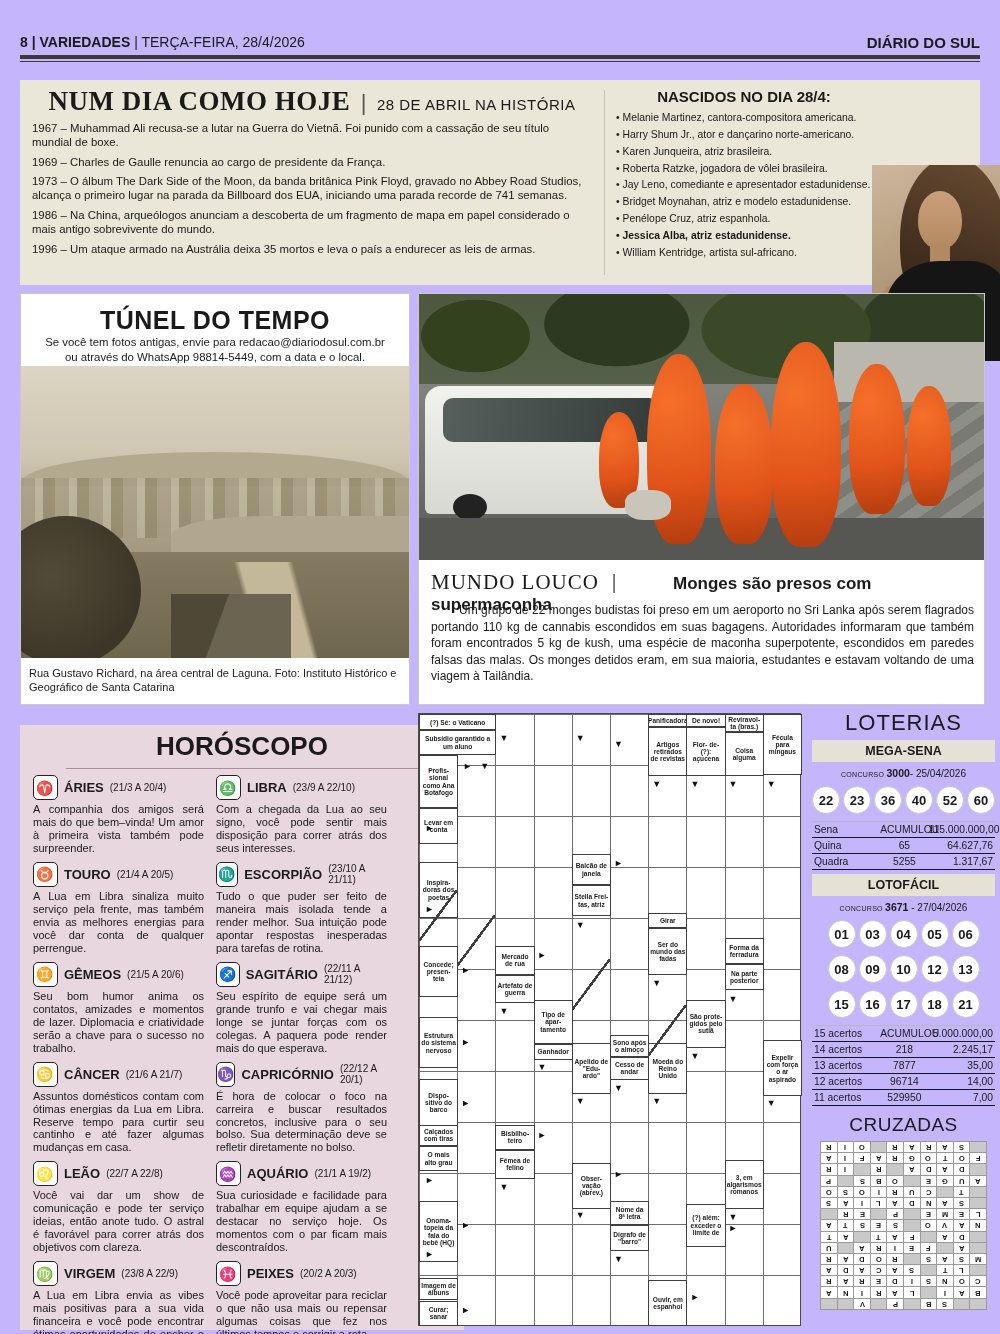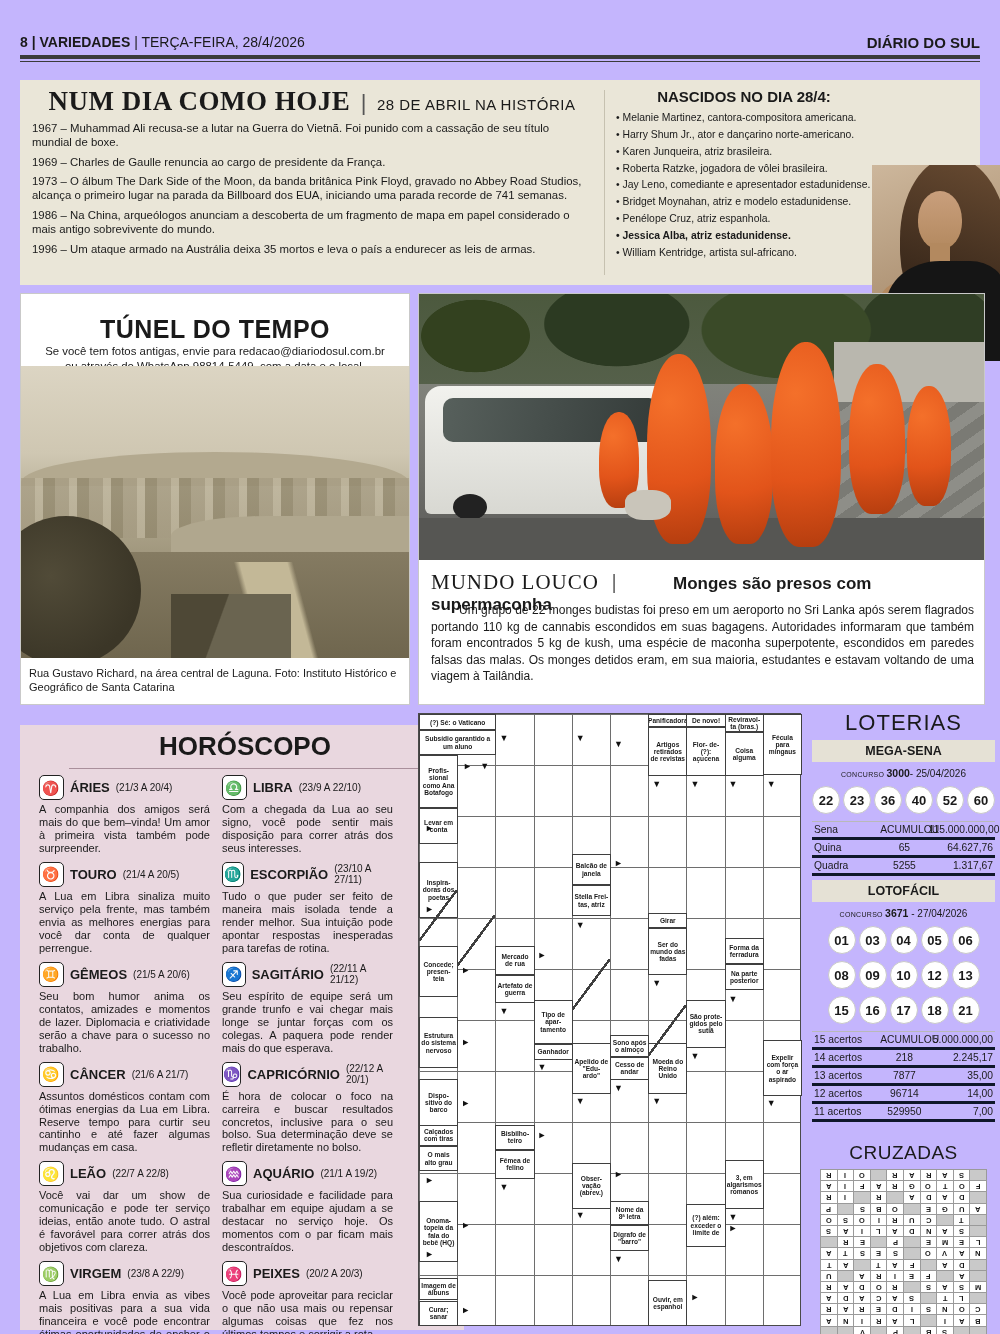--- a/index.html
+++ b/index.html
@@ -30,21 +30,21 @@
   
   #alba{left:852px;top:85px;width:128px;height:196px;overflow:hidden;background:linear-gradient(160deg,#cdb79c,#a98d6e 70%,#8f7355);}
   #alba .hair{position:absolute;left:28px;top:-8px;width:108px;height:170px;border-radius:48% 52% 42% 46%;background:linear-gradient(200deg,#6b4d33,#3c2a1c 70%);}
   #alba .face{position:absolute;left:46px;top:26px;width:44px;height:58px;border-radius:50% 50% 46% 46%;background:linear-gradient(#c99f7c,#b3895f);}
   #alba .neck{position:absolute;left:58px;top:78px;width:20px;height:26px;background:#b3895f;}
   #alba .top{position:absolute;left:14px;top:96px;width:120px;height:100px;border-radius:45% 30% 0 0;background:#151515;}
   #alba .arm{position:absolute;left:-4px;top:118px;width:34px;height:90px;border-radius:40%;background:#b3895f;transform:rotate(18deg);}
 
   
   #tunel{left:20px;top:293px;width:390px;height:412px;border:1px solid #c9c9c9;background:#fff;}
-  #tunel-title{text-align:center;font-size:25px;font-weight:bold;letter-spacing:.5px;margin-top:21px;}
+  #tunel-title{text-align:center;font-size:25px;font-weight:bold;letter-spacing:.5px;margin-top:12px;}
   .tunel-line{text-align:center;font-size:11.4px;line-height:1.35;}
   #tunel-photo{position:absolute;left:0px;top:72px;width:388px;height:292px;overflow:hidden;background:linear-gradient(#dcd5c3 0%,#cfc7b2 30%,#aba288 55%,#958b72 75%,#7e7560 100%);}
   .tp-hill{position:absolute;left:0;top:86px;width:388px;height:34px;background:#b3a98f;border-radius:50% 50% 0 0/90% 90% 0 0;}
   .tp-town{position:absolute;left:0;top:112px;width:388px;height:60px;background:repeating-linear-gradient(90deg,#a59b82 0 14px,#bfb69e 14px 22px,#8e8469 22px 34px);opacity:.7;}
   .tp-water{position:absolute;left:150px;top:150px;width:238px;height:50px;background:#b0a78e;border-radius:40% 0 0 0;}
   .tp-fore{position:absolute;left:0;top:186px;width:388px;height:106px;background:linear-gradient(#857b62,#6f664e);}
   .tp-path{position:absolute;left:120px;top:196px;width:270px;height:96px;background:linear-gradient(75deg,transparent 40%,#c3b897 42% 58%,transparent 60%);}
   .tp-tree{position:absolute;left:-30px;top:150px;width:150px;height:150px;border-radius:50%;background:radial-gradient(circle at 40% 40%,#514b38,#3b3627 70%);}
   .tp-roof{position:absolute;left:150px;top:228px;width:120px;height:64px;background:linear-gradient(110deg,#4e4836 40%,#6a6450 41%);}
   #tunel-cap{position:absolute;left:8px;top:372px;width:374px;font-size:11px;line-height:1.3;}
@@ -61,21 +61,21 @@
   .mk-road{position:absolute;left:0;bottom:0;width:565px;height:42px;background:#55555237;background:#565653;}
   .monk{position:absolute;border-radius:48% 48% 40% 40%;background:radial-gradient(circle at 35% 25%,#f4702a,#e2541a 55%,#b23c0e);}
   .mk-bag{position:absolute;border-radius:40%;background:#c9c5ba;}
   #mundo-kick{position:absolute;left:12px;top:276px;width:543px;}
   #mundo-kick .kick{font-family:"Liberation Serif",serif;font-size:21px;letter-spacing:1px;}
   #mundo-kick .pipe{font-size:20px;color:#666;padding:0 8px;}
   #mundo-kick .head{font-weight:bold;font-size:17px;margin-left:44px;}
   #mundo-body{position:absolute;left:12px;top:308px;width:543px;font-size:12px;line-height:1.38;text-align:justify;text-indent:28px;}
 
   
-  #horo{left:20px;top:725px;width:444px;height:605px;background:#e9d7df;padding-left:6px;}
+  #horo{left:20px;top:725px;width:444px;height:605px;background:#e9d7df;}
   #horo-title{text-align:center;font-size:26px;font-weight:bold;margin-top:6px;}
   #horo-santo{text-align:center;font-size:11px;line-height:1.3;margin:2px 16px 0 16px;}
   #horo-santo b{font-weight:bold;}
   #horo-hr{width:352px;margin:6px auto 6px auto;height:1px;background:#a98f9b;}
   #horo-cols{display:flex;gap:12px;padding:0 13px;}
   .signcol{width:171px;}
   .sign{margin-bottom:7px;}
   .sign-h{display:flex;align-items:center;gap:6px;margin-bottom:3px;}
   .sign-ic{width:23px;height:23px;border:1.5px solid #222;border-radius:5px;background:#fff;
            display:flex;align-items:center;justify-content:center;font-size:14px;font-weight:bold;}
@@ -97,26 +97,26 @@
   #lotto{left:812px;top:710px;width:183px;height:624px;}
   #lotto-title{text-align:center;font-size:22px;letter-spacing:1px;margin-bottom:4px;}
   .lbar{background:#e5e1d5;text-align:center;font-weight:bold;font-size:12.5px;padding:4px 0;margin-top:4px;}
   .conc{text-align:center;margin-top:5px;font-size:10px;}
   .conc .sm{font-size:7px;letter-spacing:.3px;}
   .conc b{font-size:10.5px;}
   .balls{display:flex;justify-content:center;gap:3px;margin-top:7px;}
   .ball{width:26px;height:26px;border-radius:50%;border:1px solid #c9c9c9;background:#fff;
         display:flex;align-items:center;justify-content:center;font-weight:bold;font-size:13px;}
   .ltable{margin-top:7px;}
-  .lrow{display:flex;font-size:10.3px;padding:2px 2px;border-bottom:3px solid #0f172a;}
+  .lrow{display:flex;font-size:10.3px;padding:2px 2px;border-bottom:1px solid #0f172a;}
   .lrow:first-child{border-top:1px solid #b9b9b9;}
   .lc1{width:37%;text-align:left;}
   .lc2{width:27%;text-align:center;}
   .lc3{width:36%;text-align:right;}
-  #cruz-title{text-align:center;font-size:19px;letter-spacing:.5px;margin-top:20px;}
+  #cruz-title{text-align:center;font-size:19px;letter-spacing:.5px;margin-top:8px;}
   #cruz{display:grid;grid-template-columns:repeat(10,15.6px);grid-auto-rows:10.2px;gap:1px;
         background:#9a9a9a;border:1px solid #9a9a9a;width:fit-content;margin:5px auto 0 auto;}
   .cz{background:#fff;display:flex;align-items:center;justify-content:center;}
   .cz.g{background:#c9c9c9;}
   .czl{font-size:7.5px;font-weight:bold;transform:rotate(180deg);display:block;line-height:10px;}
 </style>
 </head>
 <body>
 
 <div id="page">
@@ -265,21 +265,21 @@
               <span class="sign-ic">♎</span>
               <span class="sign-nm">LIBRA</span>
               <span class="sign-dt">(23/9 A 22/10)</span>
             </div>
             <div class="sign-tx">Com a chegada da Lua ao seu signo, você pode sentir mais disposição para correr atrás dos seus interesses.</div>
           </div>
           <div class="sign">
             <div class="sign-h">
               <span class="sign-ic">♏</span>
               <span class="sign-nm">ESCORPIÃO</span>
-              <span class="sign-dt">(23/10 A 27/11)</span>
+              <span class="sign-dt">(23/10 A 21/11)</span>
             </div>
             <div class="sign-tx">Tudo o que puder ser feito de maneira mais isolada tende a render melhor. Sua intuição pode apontar respostas inesperadas para tarefas de rotina.</div>
           </div>
           <div class="sign">
             <div class="sign-h">
               <span class="sign-ic">♐</span>
               <span class="sign-nm">SAGITÁRIO</span>
               <span class="sign-dt">(22/11 A 21/12)</span>
             </div>
             <div class="sign-tx">Seu espírito de equipe será um grande trunfo e vai chegar mais longe se juntar forças com os colegas. A paquera pode render mais do que esperava.</div>

